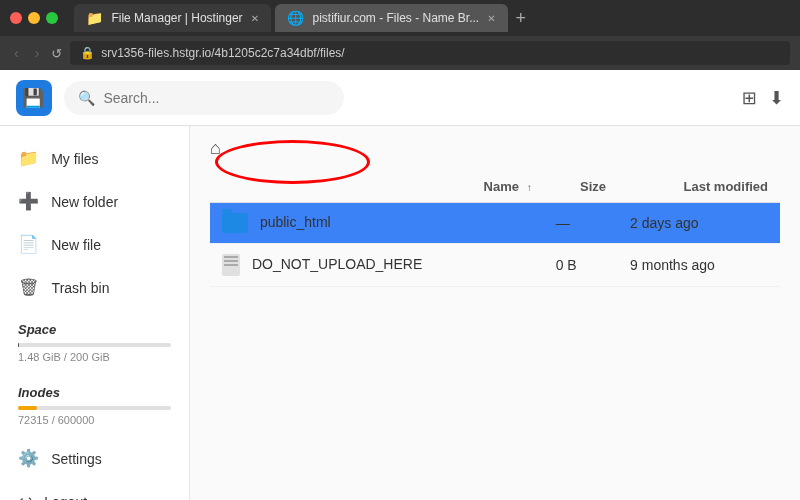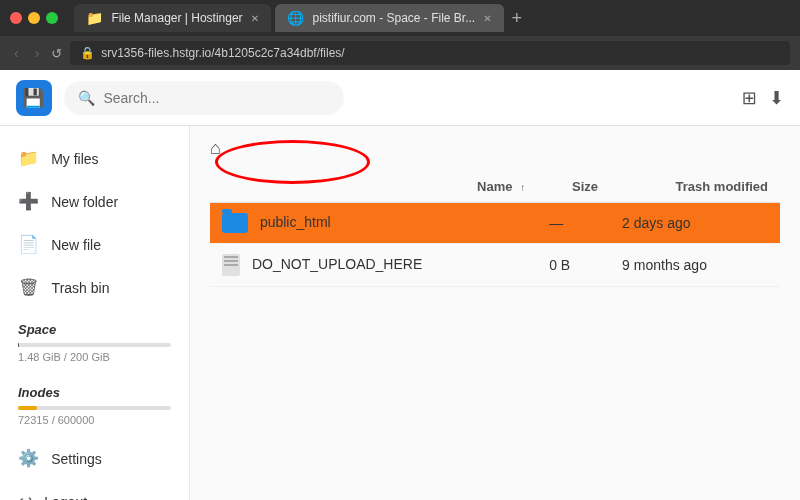--- a/index.html
+++ b/index.html
@@ -208,21 +208,21 @@
       color: #555;
       font-weight: 600;
       border-bottom: 1px solid #e0e0e0;
     }
     .file-table td {
       padding: 10px 12px;
       font-size: 14px;
       color: #333;
       border-bottom: 1px solid #f0f0f0;
     }
-    .file-row.highlighted { background: #f97316; margin-top: 24px; }
+    .file-row.highlighted { background: #3b82f6; margin-top: 24px; }
     .folder-icon {
       display: inline-block;
       width: 26px; height: 20px;
       background: #1e88e5;
       border-radius: 3px;
       position: relative;
       margin-right: 8px;
       vertical-align: middle;
     }
     .folder-icon::before {
@@ -275,21 +275,21 @@
     <div class="traffic-light tl-green"></div>
   </div>
   <div class="tabs">
     <div class="tab">
       <span class="tab-icon">📁</span>
       <span>File Manager | Hostinger</span>
       <span class="tab-close">✕</span>
     </div>
     <div class="tab active">
       <span class="tab-icon">🌐</span>
-      <span>pistifiur.com - Space - File Br...</span>
+      <span>pistifiur.com - Files - Name Br...</span>
       <span class="tab-close">✕</span>
     </div>
     <span class="tab-new">+</span>
   </div>
 </div>
 
 <div class="addressbar">
   <span class="nav-btn disabled">‹</span>
   <span class="nav-btn disabled">›</span>
   <span class="refresh-btn">↺</span>
@@ -369,21 +369,21 @@
       <thead>
         <tr>
           <th>
             <span>Name</span>
             <span class="sort-arrow">↑</span>
           </th>
           <th>
             <span>Size</span>
           </th>
           <th>
-            <span>Trash modified</span>
+            <span>Last modified</span>
           </th>
         </tr>
       </thead>
       <tbody>
         <tr class="file-row highlighted">
           <td>
             <span class="folder-icon"></span>
             <span>public_html</span>
           </td>
           <td>—</td>

